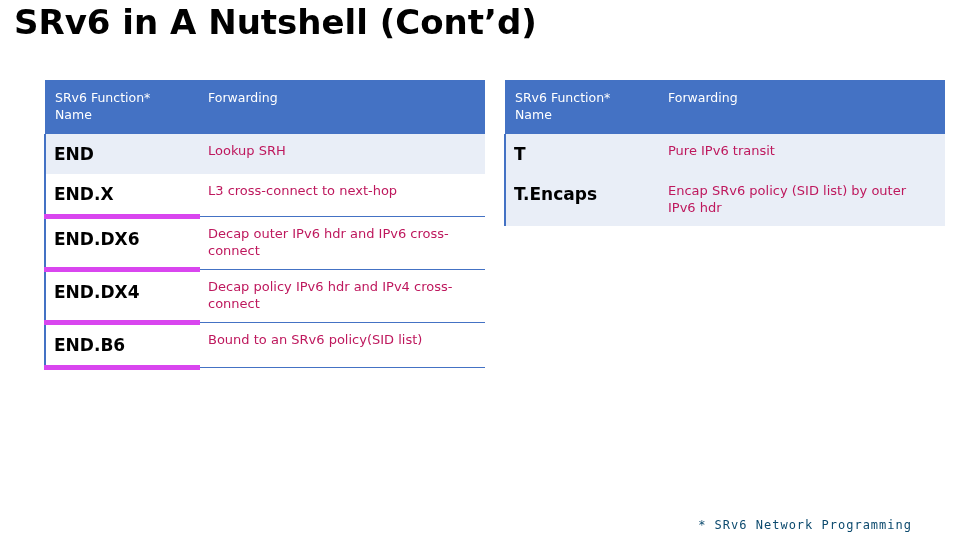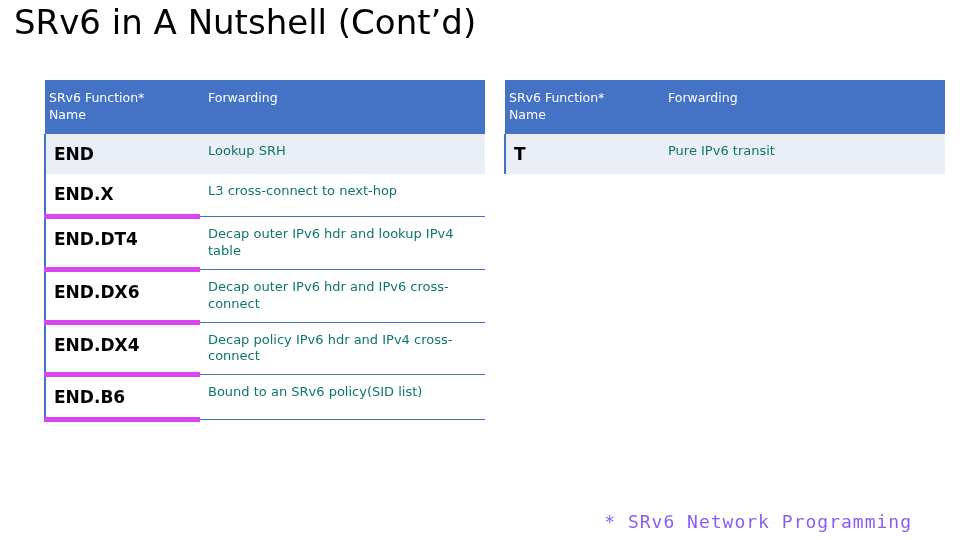--- a/index.html
+++ b/index.html
@@ -12,21 +12,21 @@
     background: #ffffff;
     font-family: "DejaVu Sans", sans-serif;
     overflow: hidden;
     position: relative;
   }
   .slide-title {
     position: absolute;
     left: 14px;
     top: 2px;
     font-size: 34px;
-    font-weight: normal;
+    font-weight: bold;
     color: #000000;
     letter-spacing: 0px;
     white-space: nowrap;
   }
   .tables-wrap {
     position: absolute;
     left: 0;
     top: 80px;
     width: 960px;
   }
@@ -51,21 +51,21 @@
   .tbl-right col.c1 { width: 155px; }
   .tbl-right col.c2 { width: 285px; }
 
   thead th {
     background: #4472c4;
     color: #ffffff;
     font-size: 12.5px;
     font-weight: normal;
     text-align: left;
     vertical-align: top;
-    padding: 10px 8px 10px 4px;
+    padding: 10px 8px 10px 10px;
     line-height: 1.35;
     border: none;
   }
   thead th.h2 {
     padding-left: 8px;
   }
   tbody td {
     border: none;
     vertical-align: top;
     padding: 9px 8px 9px 10px;
@@ -75,41 +75,41 @@
     font-size: 17px;
     font-weight: bold;
     color: #000000;
     border-left: 2px solid #4472c4;
     border-bottom: 5px solid #d946ef;
     white-space: nowrap;
     padding-left: 8px;
   }
   tbody td.fw {
     font-size: 13px;
-    color: #0f766e;
+    color: #be185d;
     border-bottom: 1px solid #4472c4;
     padding-left: 8px;
   }
   tbody tr.shade td {
     background: #e9eef7;
   }
   tbody tr.shade td.fn {
     border-bottom: none;
     margin-left: 36px;
   }
   tbody tr.shade td.fw {
     border-bottom: none;
   }
   .footnote {
     position: absolute;
     right: 48px;
     bottom: 8px;
     font-family: "DejaVu Sans Mono", monospace;
-    font-size: 18px;
-    color: #8b5cf6;
+    font-size: 12px;
+    color: #0c4a6e;
     letter-spacing: 1px;
     white-space: nowrap;
   }
 </style>
 </head>
 <body>
 
 <div class="slide-title">SRv6 in A Nutshell (Cont’d)</div>
 
 <div class="tables-wrap">
@@ -131,24 +131,20 @@
     <tbody>
       <tr class="shade">
         <td class="fn">END</td>
         <td class="fw">Lookup SRH</td>
       </tr>
       <tr>
         <td class="fn">END.X</td>
         <td class="fw">L3 cross-connect to next-hop</td>
       </tr>
       <tr>
-        <td class="fn">END.DT4</td>
-        <td class="fw">Decap outer IPv6 hdr and lookup IPv4 table</td>
-      </tr>
-      <tr>
         <td class="fn">END.DX6</td>
         <td class="fw">Decap outer IPv6 hdr and IPv6 cross-connect</td>
       </tr>
       <tr>
         <td class="fn">END.DX4</td>
         <td class="fw">Decap policy IPv6 hdr and IPv4 cross-connect</td>
       </tr>
       <tr>
         <td class="fn">END.B6</td>
         <td class="fw">Bound to an SRv6 policy(SID list)</td>
@@ -168,18 +164,22 @@
           <span>Name</span>
         </th>
         <th class="h2">Forwarding</th>
       </tr>
     </thead>
     <tbody>
       <tr class="shade">
         <td class="fn">T</td>
         <td class="fw">Pure IPv6 transit</td>
       </tr>
+      <tr class="shade">
+        <td class="fn">T.Encaps</td>
+        <td class="fw">Encap SRv6 policy (SID list) by outer IPv6 hdr</td>
+      </tr>
     </tbody>
   </table>
 
 </div>
 
 <div class="footnote">* SRv6 Network Programming</div>
 
 </body></html>

